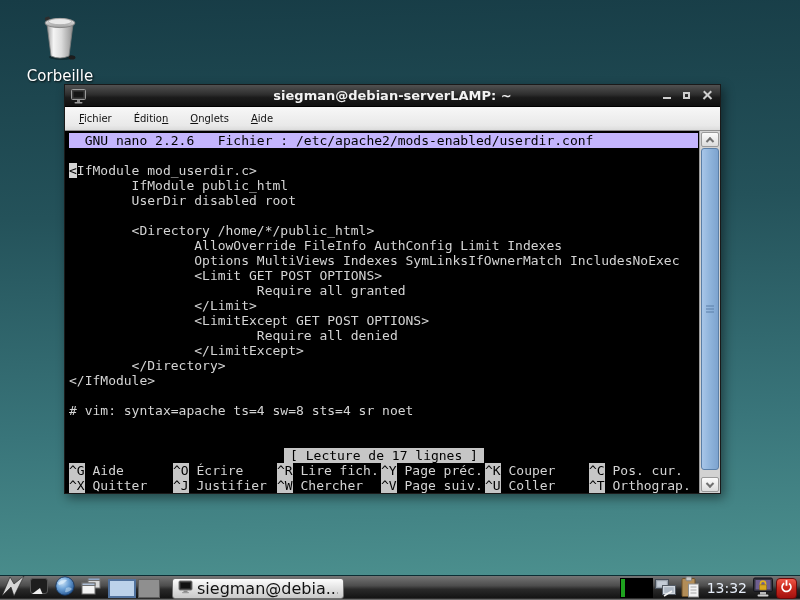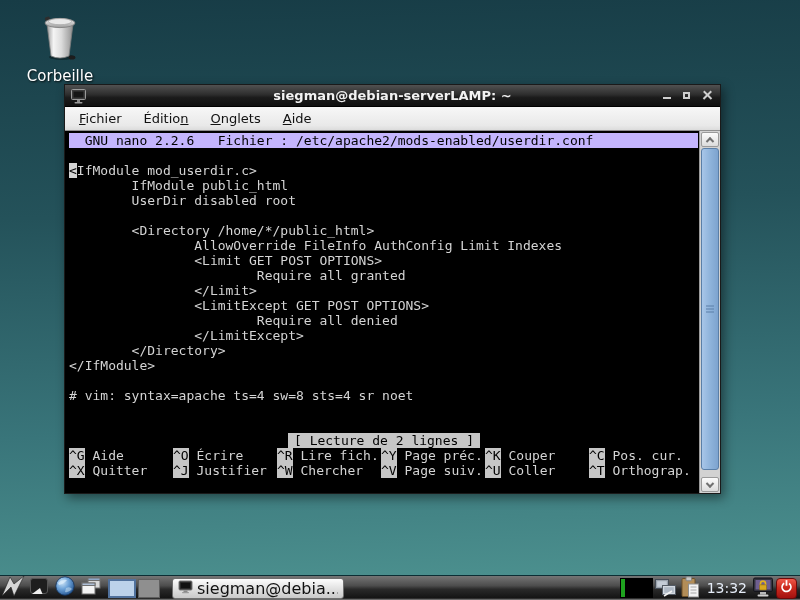--- a/index.html
+++ b/index.html
@@ -32,21 +32,21 @@
   .win-buttons{margin-left:auto;display:flex;align-items:center;gap:9px;z-index:2;padding-right:2px;}
   .win-btn{width:11px;height:11px;position:relative;cursor:pointer;}
   .glyph-min{position:absolute;left:1px;bottom:2px;width:8px;height:2px;background:#cfcfcf;}
   .glyph-max{position:absolute;left:1px;top:2px;width:7px;height:7px;border:2px solid #cfcfcf;}
   .glyph-close-a,.glyph-close-b{position:absolute;left:0px;top:4px;width:11px;height:2.4px;background:#cfcfcf;}
   .glyph-close-a{transform:rotate(45deg);}
   .glyph-close-b{transform:rotate(-45deg);}
   .menubar{
     height:24px;flex:0 0 24px;display:flex;align-items:center;
     background:linear-gradient(180deg,#f7f7f7,#e9e9e9 80%,#dcdcdc);
-    border-bottom:1px solid #8f8f8f;padding-left:6px;color:#111;font-size:13px;
+    border-bottom:1px solid #8f8f8f;padding-left:6px;color:#111;font-size:10px;
   }
   .menu-item{padding:2px 8px;margin-right:6px;cursor:default;}
   .menu-item u{text-decoration:underline;}
   
   .term-wrap{flex:1;display:flex;min-height:0;}
   .terminal{
     flex:1;background:#000;padding:2px 0 0 4px;overflow:hidden;
     font-family:"DejaVu Sans Mono","Liberation Mono",monospace;
     font-size:13px;line-height:15px;color:#d4d4d4;
   }
@@ -168,34 +168,35 @@
       <div class="terminal">
         <div class="nano-header">  GNU nano 2.2.6   Fichier : /etc/apache2/mods-enabled/userdir.conf</div>
         <div id="terminal-lines">
             <div class="term-line"></div>
             <div class="term-line"><span class="cursor">&lt;</span>IfModule mod_userdir.c&gt;</div>
             <div class="term-line">        IfModule public_html</div>
             <div class="term-line">        UserDir disabled root</div>
             <div class="term-line"></div>
             <div class="term-line">        &lt;Directory /home/*/public_html&gt;</div>
             <div class="term-line">                AllowOverride FileInfo AuthConfig Limit Indexes</div>
+            <div class="term-line">                Options MultiViews Indexes SymLinksIfOwnerMatch IncludesNoExec</div>
             <div class="term-line">                &lt;Limit GET POST OPTIONS&gt;</div>
             <div class="term-line">                        Require all granted</div>
             <div class="term-line">                &lt;/Limit&gt;</div>
             <div class="term-line">                &lt;LimitExcept GET POST OPTIONS&gt;</div>
             <div class="term-line">                        Require all denied</div>
             <div class="term-line">                &lt;/LimitExcept&gt;</div>
             <div class="term-line">        &lt;/Directory&gt;</div>
             <div class="term-line">&lt;/IfModule&gt;</div>
             <div class="term-line"></div>
             <div class="term-line"># vim: syntax=apache ts=4 sw=8 sts=4 sr noet</div>
             <div class="term-line"></div>
             <div class="term-line"></div>
           </div>
-        <div class="nano-status"><span>[ Lecture de 2 lignes ]</span></div>
+        <div class="nano-status"><span>[ Lecture de 17 lignes ]</span></div>
         <div id="nano-shortcuts">
             <div class="sc-row">
               <span class="sc-cell"><span class="sc-key">^G</span> Aide</span>
               <span class="sc-cell"><span class="sc-key">^O</span> Écrire</span>
               <span class="sc-cell"><span class="sc-key">^R</span> Lire fich.</span>
               <span class="sc-cell"><span class="sc-key">^Y</span> Page préc.</span>
               <span class="sc-cell"><span class="sc-key">^K</span> Couper</span>
               <span class="sc-cell"><span class="sc-key">^C</span> Pos. cur.</span>
             </div>
             <div class="sc-row">

